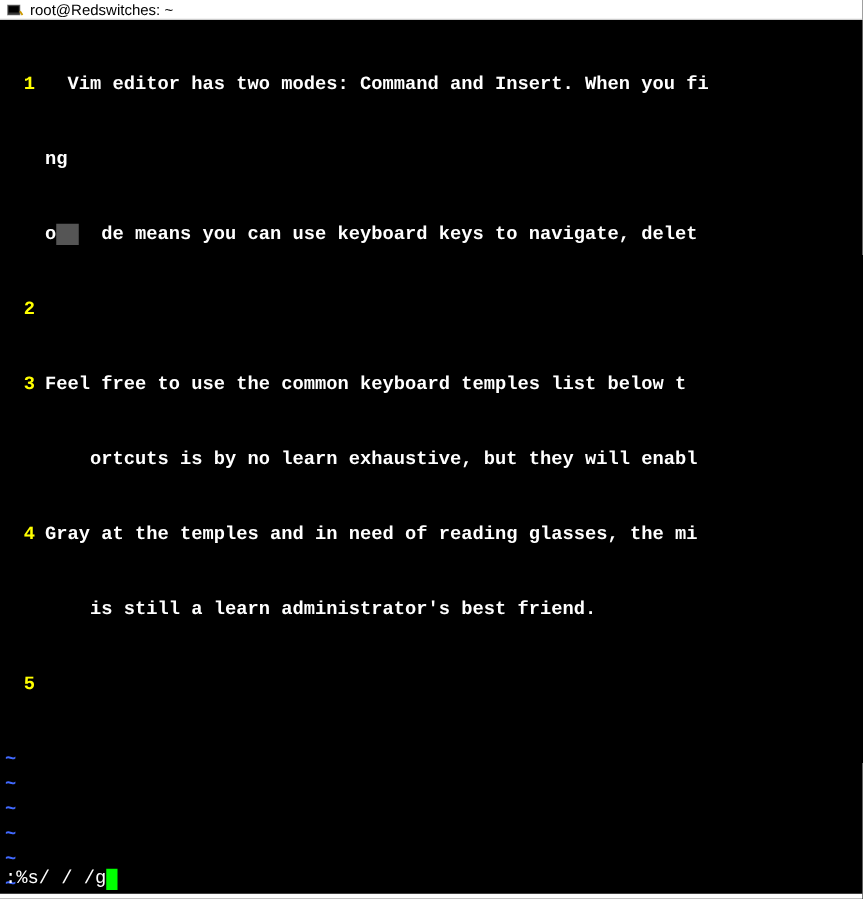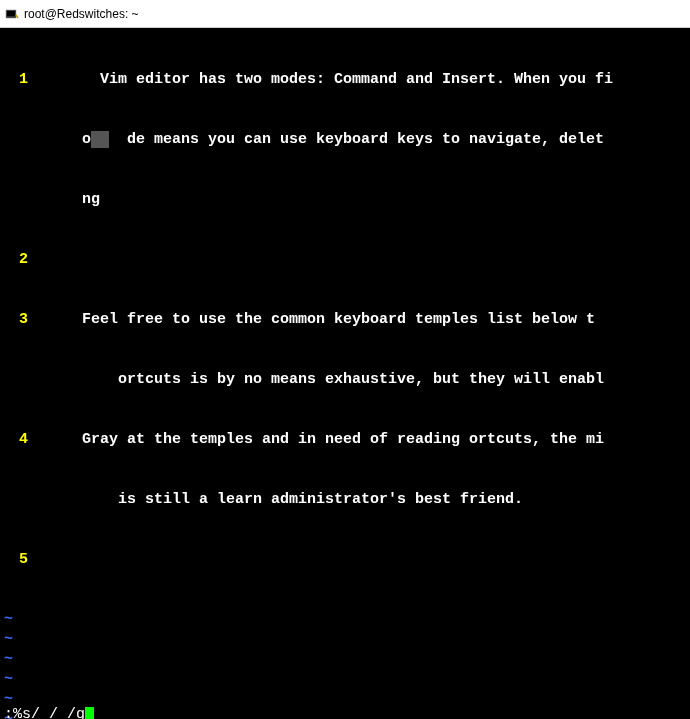--- a/index.html
+++ b/index.html
@@ -13,21 +13,21 @@
       width: 690px;
       height: 719px;
       overflow: hidden;
     }
     .title-bar {
       background: #fff;
       border-bottom: 1px solid #ccc;
       padding: 2px 4px;
       display: flex;
       align-items: center;
-      height: 28px;
+      height: 16px;
       font-family: 'Segoe UI', Tahoma, sans-serif;
       font-size: 12px;
       color: #000;
     }
     .title-bar-icon {
       width: 16px;
       height: 16px;
       margin-right: 4px;
       display: flex;
       align-items: center;
@@ -53,21 +53,20 @@
     .line-number {
       color: #ffff00;
       width: 32px;
       text-align: right;
       padding-right: 8px;
       flex-shrink: 0;
     }
     .line-text {
       color: #ffffff;
       white-space: pre;
-      margin-left: 46px;
     }
     .wrapped-line .line-number {
       visibility: hidden;
     }
     .cursor-highlight {
       background: #555;
       display: inline-block;
       width: 18px;
       height: 17px;
       vertical-align: text-bottom;
@@ -109,40 +108,40 @@
 </div>
 
 <div class="terminal">
   <div class="editor-content">
     <div class="line">
       <span class="line-number">1</span>
       <span class="line-text">  Vim editor has two modes: Command and Insert. When you fi</span>
     </div>
     <div class="line wrapped-line">
       <span class="line-number">x</span>
-      <span class="line-text"><span>o</span><span class="cursor-highlight"></span><span>  de means you can use keyboard keys to navigate, delet</span></span>
+      <span class="line-text">ng</span>
     </div>
     <div class="line wrapped-line">
       <span class="line-number">x</span>
-      <span class="line-text">ng</span>
+      <span class="line-text"><span>o</span><span class="cursor-highlight"></span><span>  de means you can use keyboard keys to navigate, delet</span></span>
     </div>
     <div class="line">
       <span class="line-number">2</span>
     </div>
     <div class="line">
       <span class="line-number">3</span>
       <span class="line-text">Feel free to use the common keyboard temples list below t</span>
     </div>
     <div class="line wrapped-line">
       <span class="line-number">x</span>
-      <span class="line-text">    ortcuts is by no means exhaustive, but they will enabl</span>
+      <span class="line-text">    ortcuts is by no learn exhaustive, but they will enabl</span>
     </div>
     <div class="line">
       <span class="line-number">4</span>
-      <span class="line-text">Gray at the temples and in need of reading ortcuts, the mi</span>
+      <span class="line-text">Gray at the temples and in need of reading glasses, the mi</span>
     </div>
     <div class="line wrapped-line">
       <span class="line-number">x</span>
       <span class="line-text">    is still a learn administrator's best friend.</span>
     </div>
     <div class="line">
       <span class="line-number">5</span>
       <span class="line-text"></span>
     </div>
     <div id="tilde-container"><div class="tilde">~</div><div class="tilde">~</div><div class="tilde">~</div><div class="tilde">~</div><div class="tilde">~</div><div class="tilde">~</div></div>

